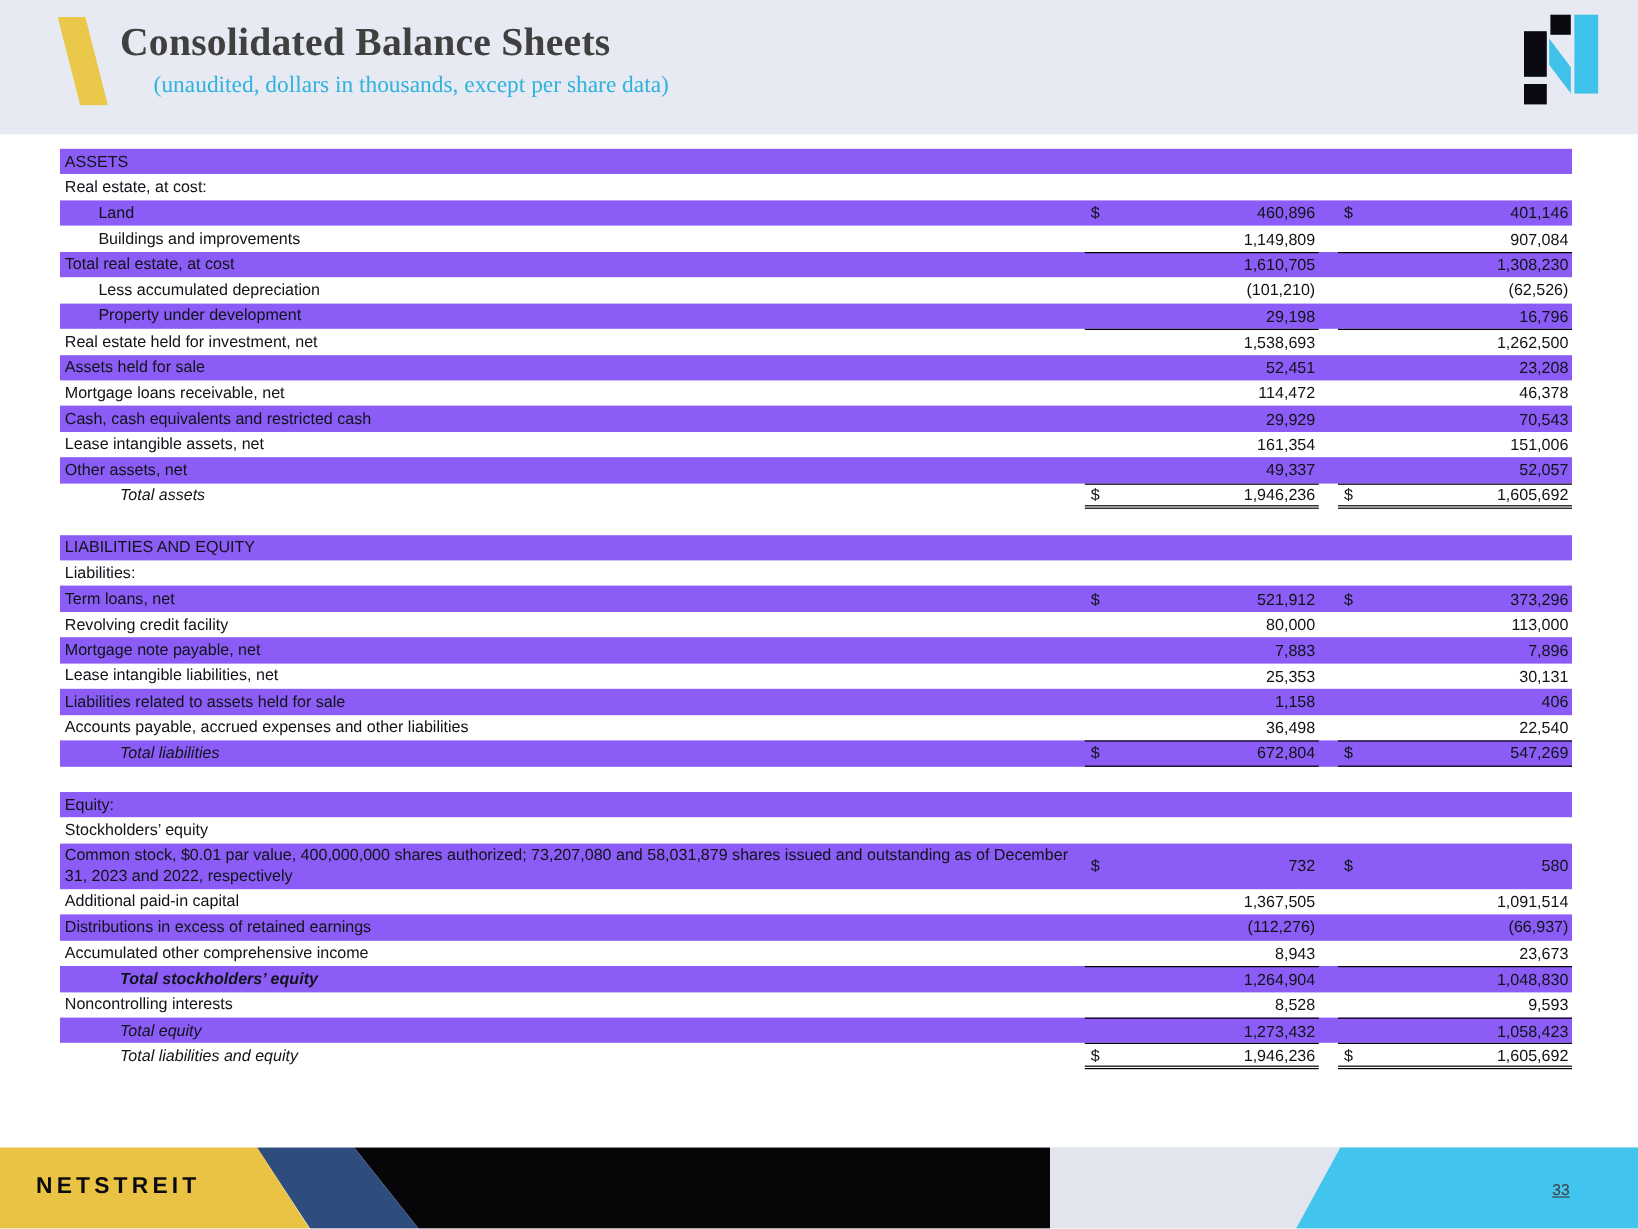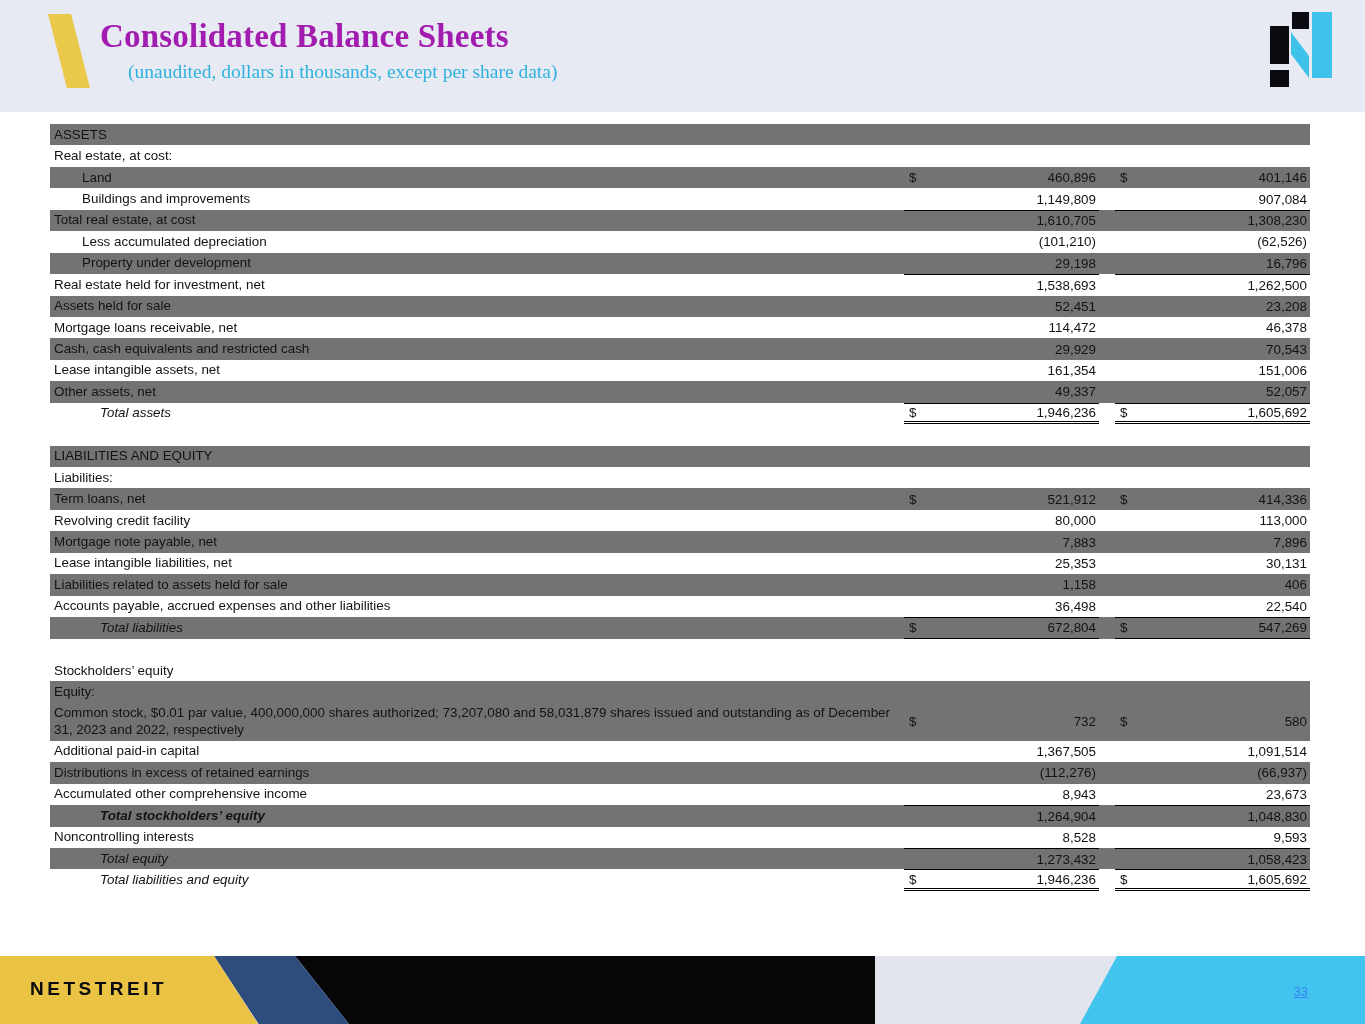--- a/index.html
+++ b/index.html
@@ -15,40 +15,40 @@
     background:#e7eaf3;
   }
   .title-chevron{
     position:absolute;left:48px;top:14px;width:42px;height:74px;
     background:#e9c84a;
     clip-path:polygon(0 0,55% 0,100% 100%,45% 100%);
   }
   .page-title{
     position:absolute;left:100px;top:18px;
     font-family:"Liberation Serif","DejaVu Serif",serif;
-    font-weight:bold;font-size:33px;color:#a21caf;letter-spacing:.2px;
+    font-weight:bold;font-size:33px;color:#404040;letter-spacing:.2px;
   }
   .page-subtitle{
     position:absolute;left:101px;top:61px;
     font-family:"Liberation Serif","DejaVu Serif",serif;
     font-size:19.5px;color:#2fb2dd;margin-left:27px;
   }
   .logo{position:absolute;right:33px;top:12px;width:62px;height:76px;}
   
   .table-wrap{
     position:absolute;left:50px;top:124px;width:1260px;
     font-size:13.4px;
   }
   .row{
     display:grid;
     grid-template-columns:1fr 195px 16px 195px;
     align-items:center;
     min-height:21.45px;
   }
-  .row.shaded{background:#737373;}
+  .row.shaded{background:#8b5cf6;}
   .row.spacer{min-height:21.45px;}
   .lbl{padding-right:6px;line-height:1.2;}
   .ind0{padding-left:4px;}
   .ind1{padding-left:32px;}
   .ind2{padding-left:50px;font-style:italic;}
   .bold .lbl{font-weight:bold;}
   .num{
     display:flex;justify-content:space-between;align-items:center;
     align-self:stretch;
     padding-left:5px;padding-right:3px;
@@ -78,21 +78,21 @@
     clip-path:polygon(0 0,100% 0,100% 100%,9.3% 100%);}
   .f-gray{left:875px;width:490px;background:#e2e5ee;}
   .f-cyan{left:1080px;width:285px;background:#41c4ed;
     clip-path:polygon(13% 0,100% 0,100% 100%,0 100%);}
   .brand-word{
     position:absolute;left:30px;top:22px;
     font-weight:bold;font-size:19px;letter-spacing:3.5px;color:#0a0a0f;
   }
   .page-number{
     position:absolute;right:30px;top:28px;
-    color:#3b82f6;font-size:13px;text-decoration:underline;
+    color:#404040;font-size:13px;text-decoration:underline;
   }
 </style>
 </head>
 <body>
 
 <div class="header-band">
   <div class="title-chevron"></div>
   <div class="page-title">Consolidated Balance Sheets</div>
   <div class="page-subtitle">(unaudited, dollars in thousands, except per share data)</div>
   <div class="logo">
@@ -286,21 +286,21 @@
         </div>
       </div>
       <div class="row shaded">
         <div class="lbl ind0">Term loans, net</div>
         <div class="num c1">
           <span class="dollar">$</span>
           <span class="val">521,912</span>
         </div>
         <div class="num c2">
           <span class="dollar">$</span>
-          <span class="val">414,336</span>
+          <span class="val">373,296</span>
         </div>
       </div>
       <div class="row">
         <div class="lbl ind0">Revolving credit facility</div>
         <div class="num c1">
           <span class="dollar"></span>
           <span class="val">80,000</span>
         </div>
         <div class="num c2">
           <span class="dollar"></span>
@@ -356,33 +356,33 @@
         <div class="num c1">
           <span class="dollar">$</span>
           <span class="val">672,804</span>
         </div>
         <div class="num c2">
           <span class="dollar">$</span>
           <span class="val">547,269</span>
         </div>
       </div>
       <div class="row spacer"></div>
+      <div class="row shaded">
+        <div class="lbl ind0">Equity:</div>
+        <div class="num c1">
+          <span class="dollar"></span>
+          <span class="val"></span>
+        </div>
+        <div class="num c2">
+          <span class="dollar"></span>
+          <span class="val"></span>
+        </div>
+      </div>
       <div class="row">
         <div class="lbl ind0">Stockholders’ equity</div>
-        <div class="num c1">
-          <span class="dollar"></span>
-          <span class="val"></span>
-        </div>
-        <div class="num c2">
-          <span class="dollar"></span>
-          <span class="val"></span>
-        </div>
-      </div>
-      <div class="row shaded">
-        <div class="lbl ind0">Equity:</div>
         <div class="num c1">
           <span class="dollar"></span>
           <span class="val"></span>
         </div>
         <div class="num c2">
           <span class="dollar"></span>
           <span class="val"></span>
         </div>
       </div>
       <div class="row shaded wrap">

